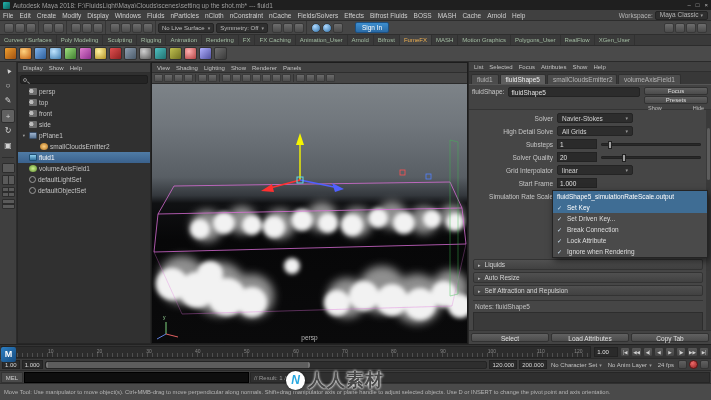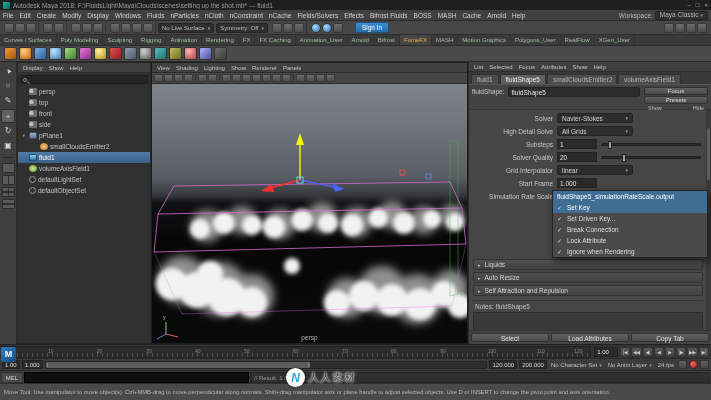--- a/index.html
+++ b/index.html
@@ -147,21 +147,21 @@
   .cmd-label { width:22px; text-align:center; background:#4a4a4a; border:1px solid #333; height:11px; line-height:10px; color:#d0d0d0; flex:0 0 auto; }
   .cmd-input { width:225px; height:11px; background:#0e0e0e; border:1px solid #000; flex:0 0 auto; }
   .cmd-output { flex:1; height:11px; background:#2f2f2f; border:1px solid #262626; line-height:10px; padding:0 3px; color:#9a9a9a; white-space:nowrap; overflow:hidden; }
 
   
   #help-line { position:absolute; left:0; right:0; top:383px; bottom:0; background:#4a4a4a; border-top:1px solid #303030; font-size:5.8px; color:#b5b5b5; display:flex; align-items:center; padding:0 4px; white-space:nowrap; overflow:hidden; }
 
   
   #watermark { position:absolute; left:286px; top:368px; display:flex; align-items:center; gap:3px; z-index:60; }
   .wm-logo { width:19px; height:19px; border-radius:50%; background:#fff; box-shadow:0 0 3px rgba(0,0,0,.45); display:flex; align-items:center; justify-content:center; font-weight:bold; font-style:italic; color:#29a9e1; font-size:12px; }
-  .wm-text { font-size:11px; font-weight:normal; color:#474747; letter-spacing:1px; text-shadow:0 0 2px #fff,0 0 3px #fff;text-align:right; }
+  .wm-text { font-size:18px; font-weight:bold; color:#474747; letter-spacing:1px; text-shadow:0 0 2px #fff,0 0 3px #fff;text-align:right; }
   #corner-logo { position:absolute; left:1px; top:347px; width:15px; height:15px; border-radius:2px; background:linear-gradient(135deg,#2c7fc4,#164b7e); color:#fff; font-weight:bold; font-size:9px; text-align:center; line-height:15px; z-index:55; }
 </style>
 </head>
 <body>
 
 <div id="title-bar">
   <div class="app-icon"></div>
   <span class="title-text">Autodesk Maya 2018: F:\FluidsLight\Maya\Clouds\scenes\setting up the shot.mb* --- fluid1</span>
   <span class="win-controls">
     <span class="win-btn">–</span>

